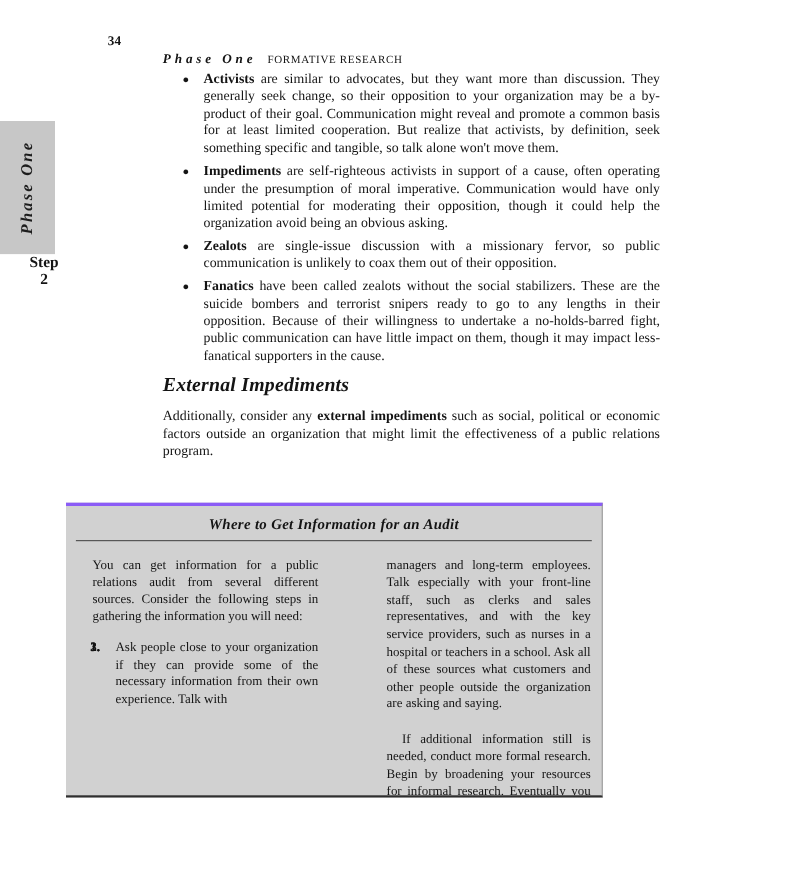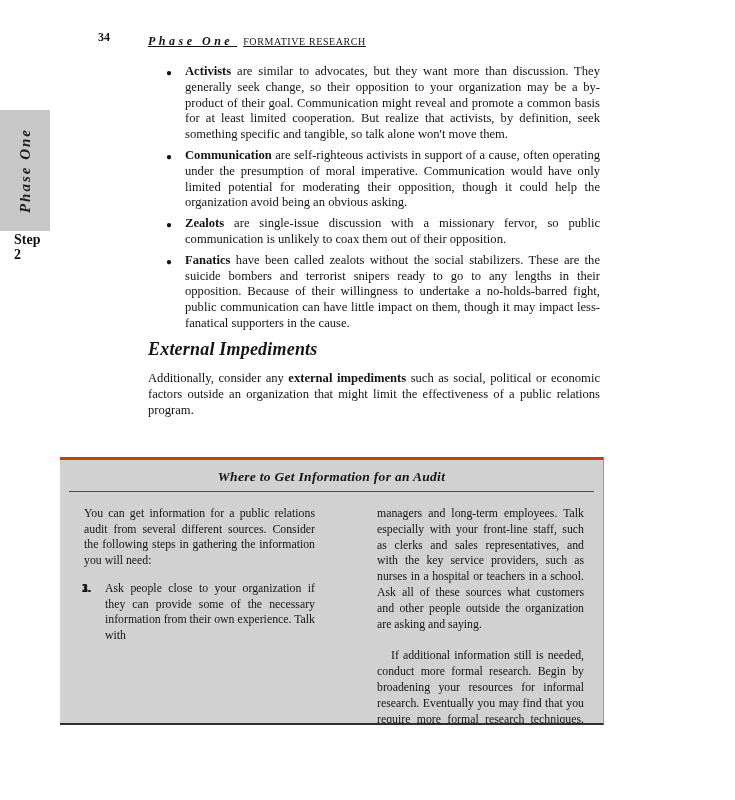--- a/index.html
+++ b/index.html
@@ -5,39 +5,39 @@
   html, body { margin:0; padding:0; }
   body {
     width:735px; height:800px; position:relative; overflow:hidden;
     background:#ffffff; color:var(--text, #141414);
     font-family:"Liberation Serif", serif;
   }
   .page-number {
     position:absolute; left:57px; top:30px;
     font-size:12px; font-weight:bold;margin-left:41px;
   }
-  .running-header { position:absolute; left:148px; top:31px; white-space:nowrap;text-decoration:underline; }
+  .running-header { position:absolute; left:148px; top:44px; white-space:nowrap; }
   .hdr-phase {
     font-size:12px; font-weight:bold; font-style:italic; letter-spacing:3.5px;
   }
   .hdr-section { font-size:10px; letter-spacing:0.6px; margin-left:6px; }
 
   .phase-tab {
     position:absolute; left:0; top:110px; width:50px; height:121px;
     background:var(--tab-bg, #c7c7c7);
     display:flex; align-items:center; justify-content:center;
   }
   .phase-tab-label {
     writing-mode:vertical-rl; transform:rotate(180deg);
     font-style:italic; font-weight:bold; font-size:15px; letter-spacing:2px;
     color:#1c1c1c;
   }
   .step-marker {
     position:absolute; left:14px; top:233px; width:52px;
-    font-weight:bold; font-size:14px; line-height:1.04;
+    text-align:center; font-weight:bold; font-size:14px; line-height:1.04;
   }
   .step-marker span { display:block; }
 
   .bullet-list {
     position:absolute; left:148px; top:64px; width:452px;
     margin:0; padding:0; list-style:none;
     font-size:12.6px; line-height:15.8px; text-align:justify;
   }
   .bullet-item { position:relative; padding-left:37px; margin:0 0 5px 0; }
   .bullet-glyph {
@@ -49,24 +49,24 @@
     position:absolute; left:148px; top:339px; margin:0;
     font-size:18px; font-style:italic; font-weight:bold; letter-spacing:0.2px;
   }
   .section-body {
     position:absolute; left:148px; top:370px; width:452px; margin:0;
     font-size:12.6px; line-height:16.2px; text-align:justify;
   }
   .b { font-weight:bold; }
 
   .audit-box {
-    position:absolute; left:60px; top:457px; width:544px; height:268px;
+    position:absolute; left:60px; top:457px; width:488px; height:268px;
     box-sizing:border-box; overflow:hidden;
     background:var(--box-bg, #d1d1d1);
-    border-top:3px solid #c2410c;
+    border-top:3px solid #8b5cf6;
     border-bottom:2px solid #2f2f2f;
     border-right:1px solid #9a9a9a;
   }
   .audit-title {
     text-align:center; font-weight:bold; font-style:italic;
     font-size:13.5px; margin-top:9px; letter-spacing:0.3px;
   }
   .audit-rule { border-top:1px solid #4a4a4a; margin:6px 9px 0 9px; height:0; }
   .audit-cols { display:flex; padding:14px 10px 0 8px; }
   .audit-col-left {
@@ -100,21 +100,21 @@
 <div class="step-marker">
   <span>Step</span>
   <span>2</span>
 </div>
 
 <ul class="bullet-list">
   <li class="bullet-item">
     <span class="bullet-glyph">●</span><span class="term">Activists</span><span> are similar to advocates, but they want more than discussion. They generally seek change, so their opposition to your organization may be a by-product of their goal. Communication might reveal and promote a common basis for at least limited cooperation. But realize that activists, by definition, seek something specific and tangible, so talk alone won't move them.</span>
   </li>
   <li class="bullet-item">
-    <span class="bullet-glyph">●</span><span class="term">Communication</span><span> are self-righteous activists in support of a cause, often operating under the presumption of moral imperative. Communication would have only limited potential for moderating their opposition, though it could help the organization avoid being an obvious asking.</span>
+    <span class="bullet-glyph">●</span><span class="term">Impediments</span><span> are self-righteous activists in support of a cause, often operating under the presumption of moral imperative. Communication would have only limited potential for moderating their opposition, though it could help the organization avoid being an obvious asking.</span>
   </li>
   <li class="bullet-item">
     <span class="bullet-glyph">●</span><span class="term">Zealots</span><span> are single-issue discussion with a missionary fervor, so public communication is unlikely to coax them out of their opposition.</span>
   </li>
   <li class="bullet-item">
     <span class="bullet-glyph">●</span><span class="term">Fanatics</span><span> have been called zealots without the social stabilizers. These are the suicide bombers and terrorist snipers ready to go to any lengths in their opposition. Because of their willingness to undertake a no-holds-barred fight, public communication can have little impact on them, though it may impact less-fanatical supporters in the cause.</span>
   </li>
 </ul>
 
 <h2 class="section-heading">External Impediments</h2>

